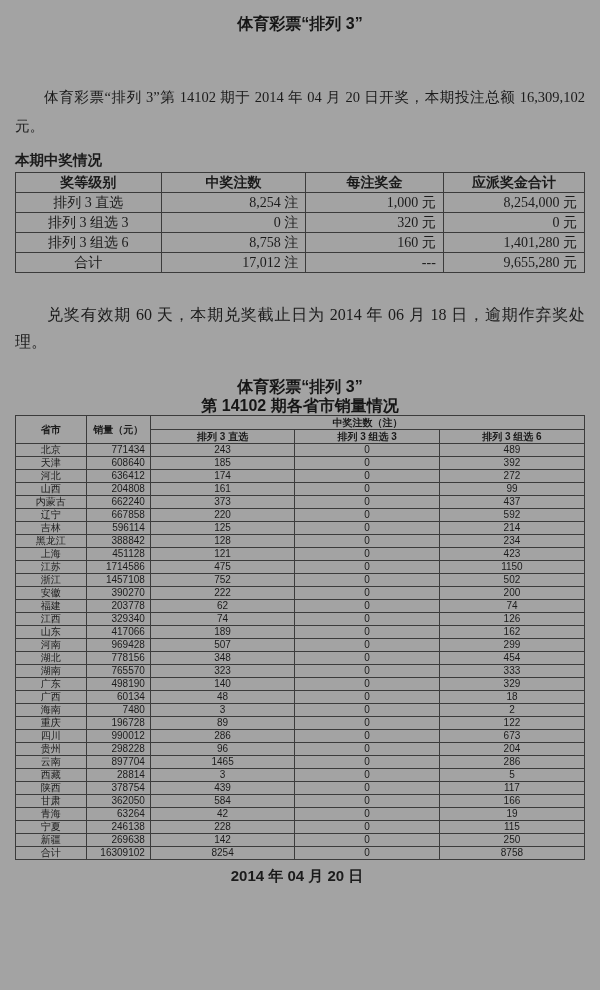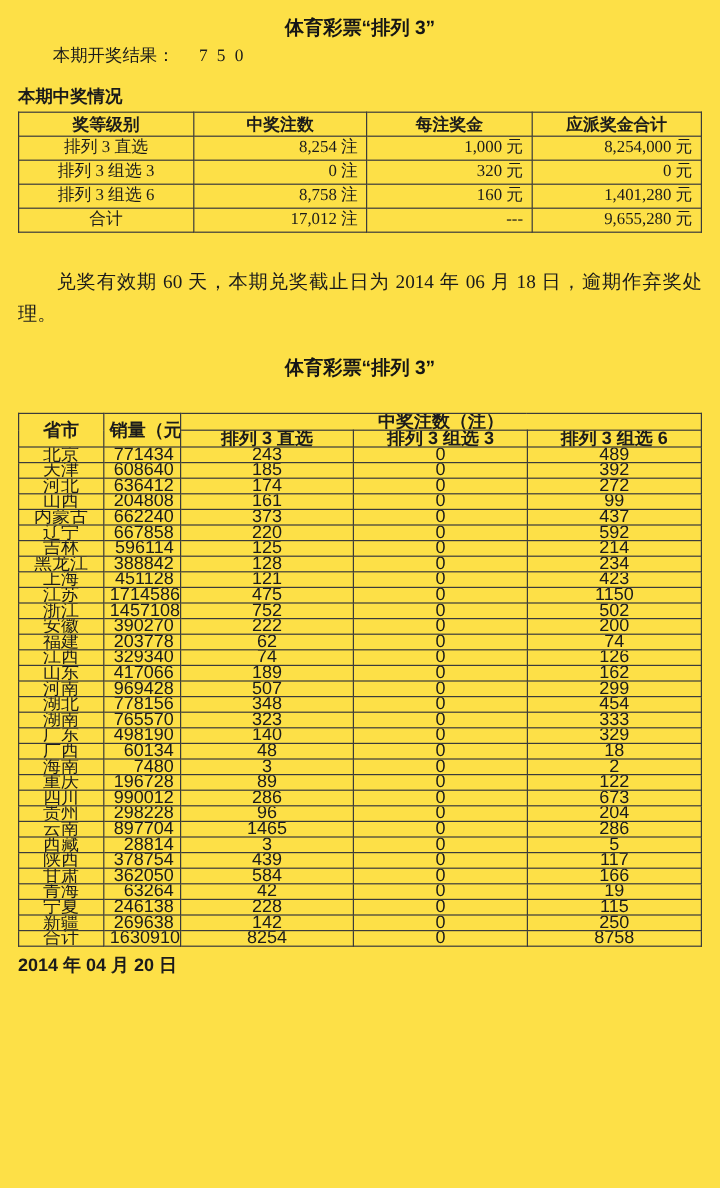--- a/index.html
+++ b/index.html
@@ -2,21 +2,21 @@
 <html><head>
 <meta charset="utf-8">
 <style>
   html, body { margin:0; padding:0; background:#ffffff; }
   .page {
     position: relative;
     width: 600px;
     height: 990px;
     box-sizing: border-box;
     padding: 10px 15px 0 15px;
-    background: #fde047;
+    background: #a3a3a3;
     color: #1b1b1b;
     font-family: "Liberation Serif", serif;
     overflow: hidden;
   }
   .doc-title {
     margin: 4px 0 0 0;
     text-align: center;
     font-family: "Liberation Sans", sans-serif;
     font-weight: bold;
     font-size: 16px;
@@ -66,57 +66,54 @@
   .notice {
     margin: 28px 0 0 0;
     font-size: 16px;
     line-height: 27px;
     text-indent: 2em;
     text-align: justify;
   }
   .title2 { margin-top: 22px; }
   table.sales {
     width: 100%;
-    margin-top: 27px;
     border-collapse: collapse;
     font-family: "Liberation Sans", sans-serif;
-    font-size: 15px;
+    font-size: 10px;
     table-layout: fixed;
   }
   table.sales th, table.sales td {
     border: 1px solid #3b3b3b;
     padding: 0 5px;
     height: 12px;
     line-height: 12px;
     overflow: hidden;
     white-space: nowrap;
   }
   table.sales th { font-weight: 600; text-align: center; height: 13px; }
   .date-footer {
     margin: 7px 6px 0 0;
-    text-align: left;
+    text-align: center;
     font-family: "Liberation Sans", sans-serif;
     font-weight: 600;
     font-size: 15px;
     line-height: 18px;
   }
 </style>
 </head>
 <body>
 
 <div class="page">
 
   <h1 class="doc-title">
     <span>体育彩票“排列 3”</span><br>
   </h1>
 
-
-  <p class="result-line">
-    <span>本期开奖结果：</span><span class="result-value">7 5 0</span>
-  </p>
+  <p class="intro">体育彩票“排列 3”第 14102 期于 2014 年 04 月 20 日开奖，本期投注总额 16,309,102 元。</p>
+
 
   <p class="tbl-caption">本期中奖情况</p>
 
   <table class="prize">
     <colgroup>
       <col style="width:25.6%">
         <col style="width:25.4%">
         <col style="width:24.2%">
         <col style="width:24.8%">
     </colgroup>
@@ -153,20 +150,21 @@
           <td class="r">---</td>
           <td class="r">9,655,280 元</td>
         </tr>
       </tbody>
   </table>
 
   <p class="notice">兑奖有效期 60 天，本期兑奖截止日为 2014 年 06 月 18 日，逾期作弃奖处理。</p>
 
   <h1 class="doc-title title2">
     <span>体育彩票“排列 3”</span><br>
+    <span>第 14102 期各省市销量情况</span>
   </h1>
 
   <table class="sales">
     <colgroup>
       <col style="width:12.4%">
         <col style="width:11.3%">
         <col style="width:25.4%">
         <col style="width:25.4%">
         <col style="width:25.5%">
     </colgroup>

